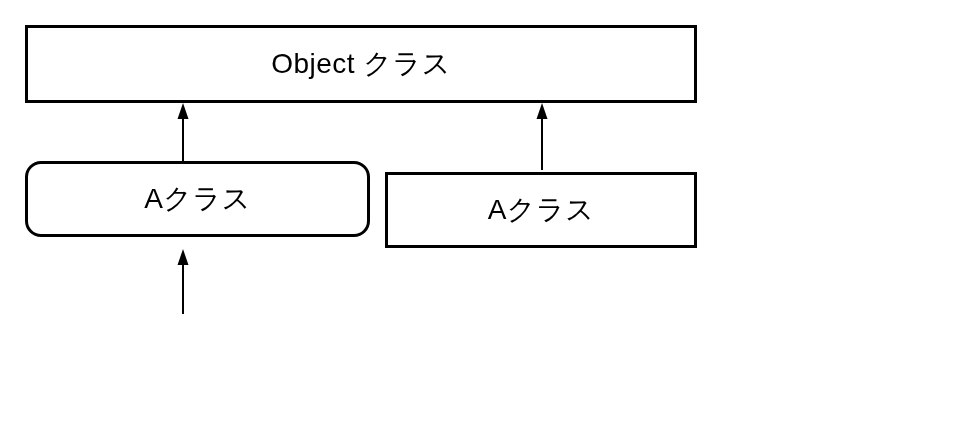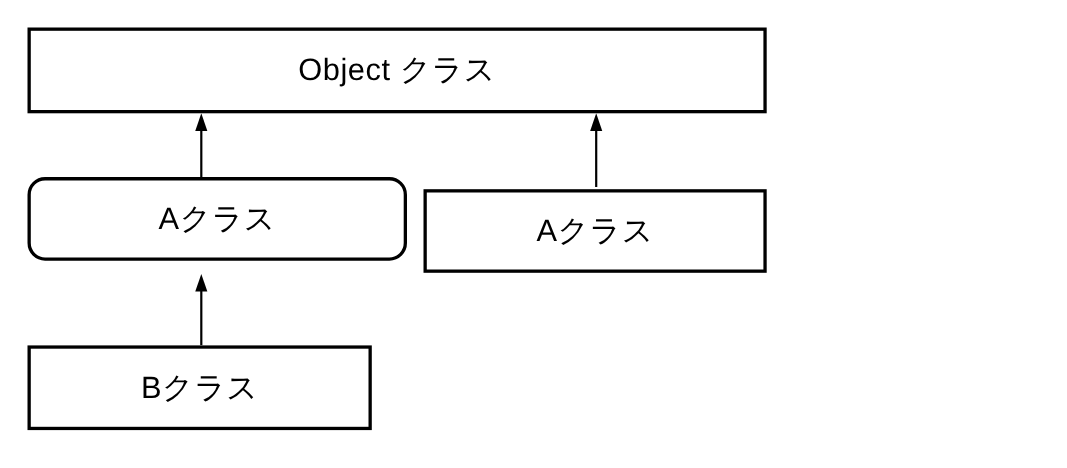--- a/index.html
+++ b/index.html
@@ -66,17 +66,14 @@
   </div>
 
   <div class="node node-a">
     <span>Aクラス</span>
   </div>
 
   <div class="node node-c">
     <span>Aクラス</span>
   </div>
 
-  <div class="node node-b">
-    <span>Bクラス</span>
-  </div>
 
 </div>
 
 </body></html>

